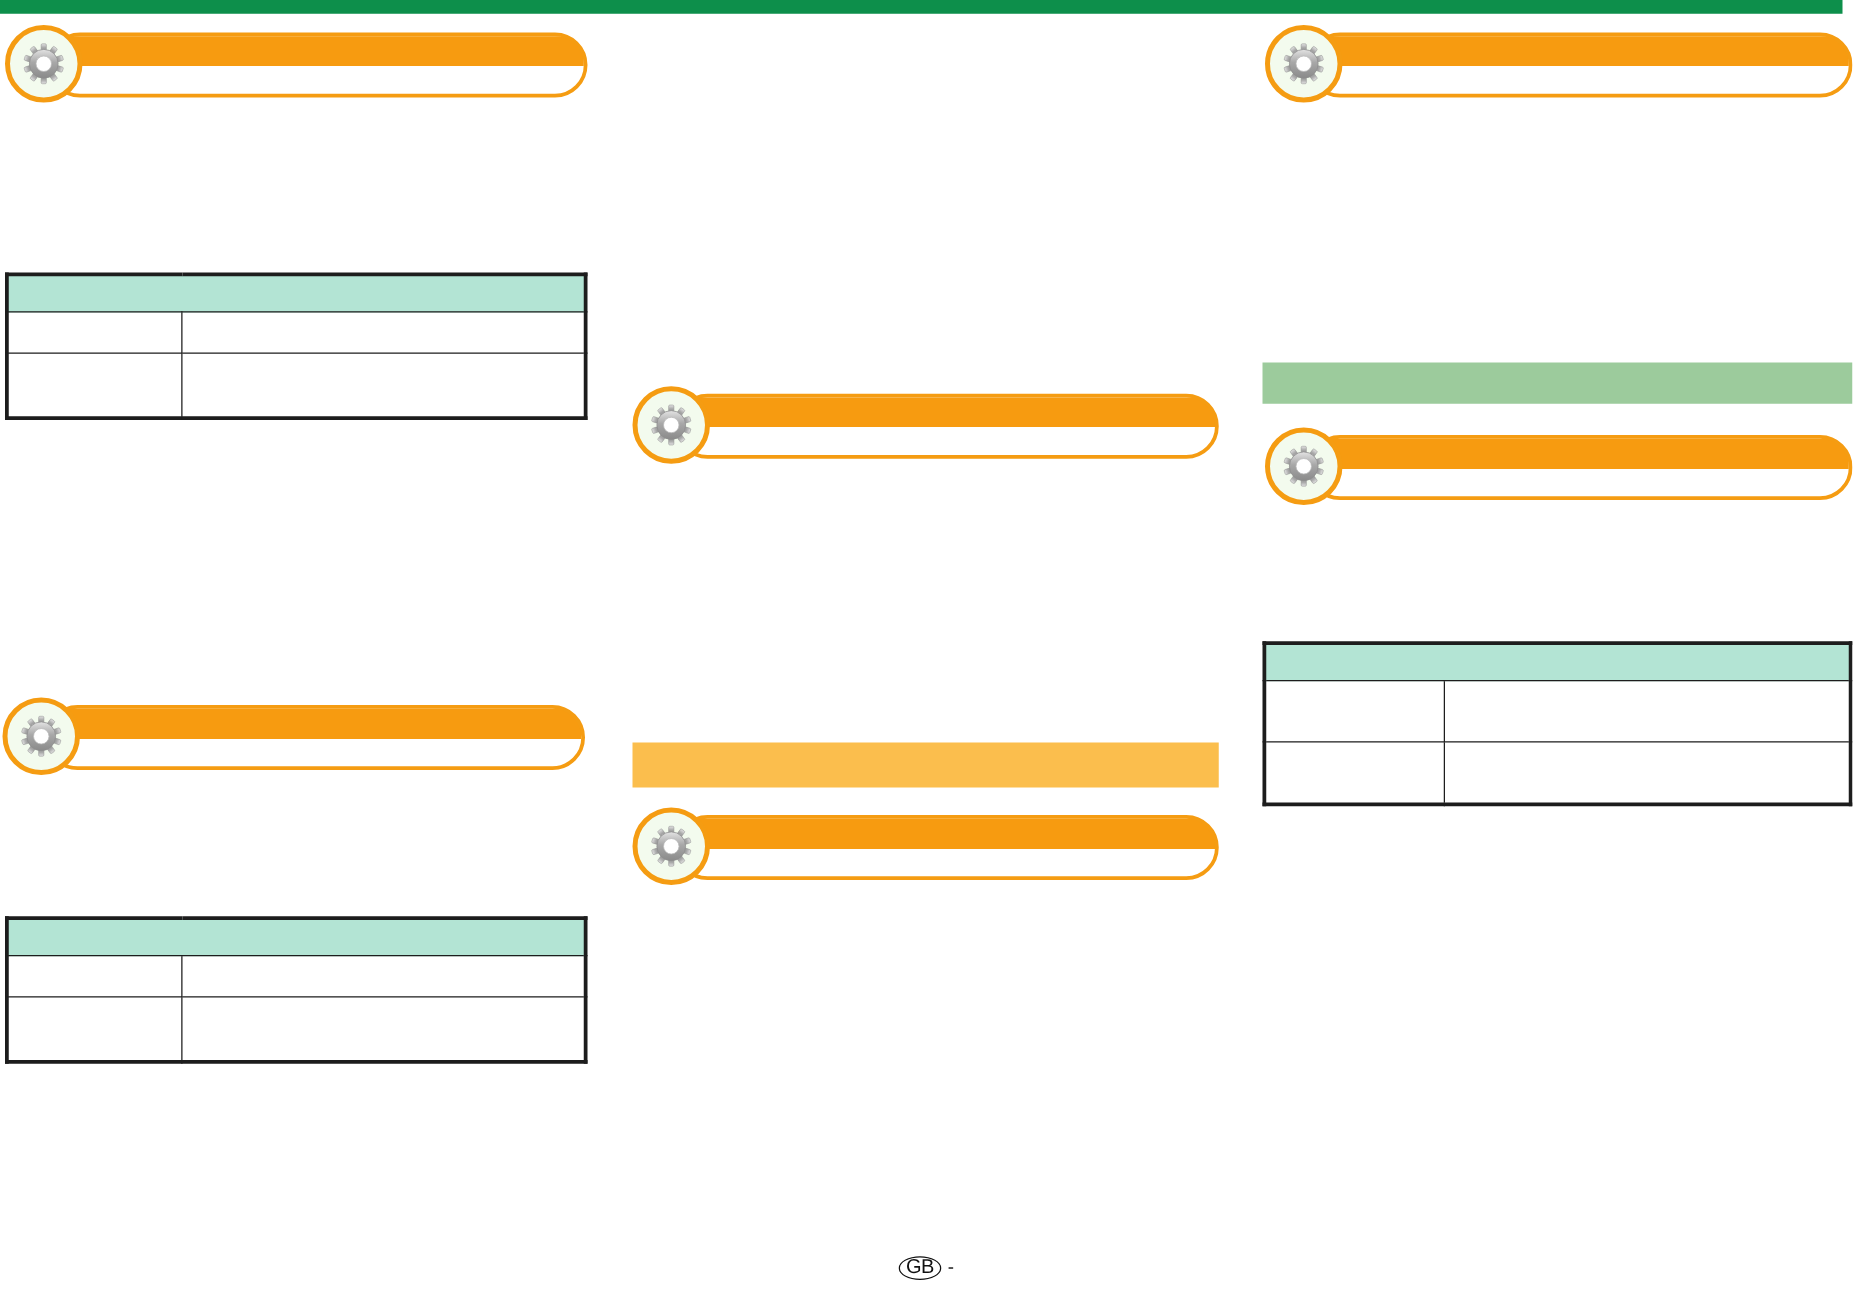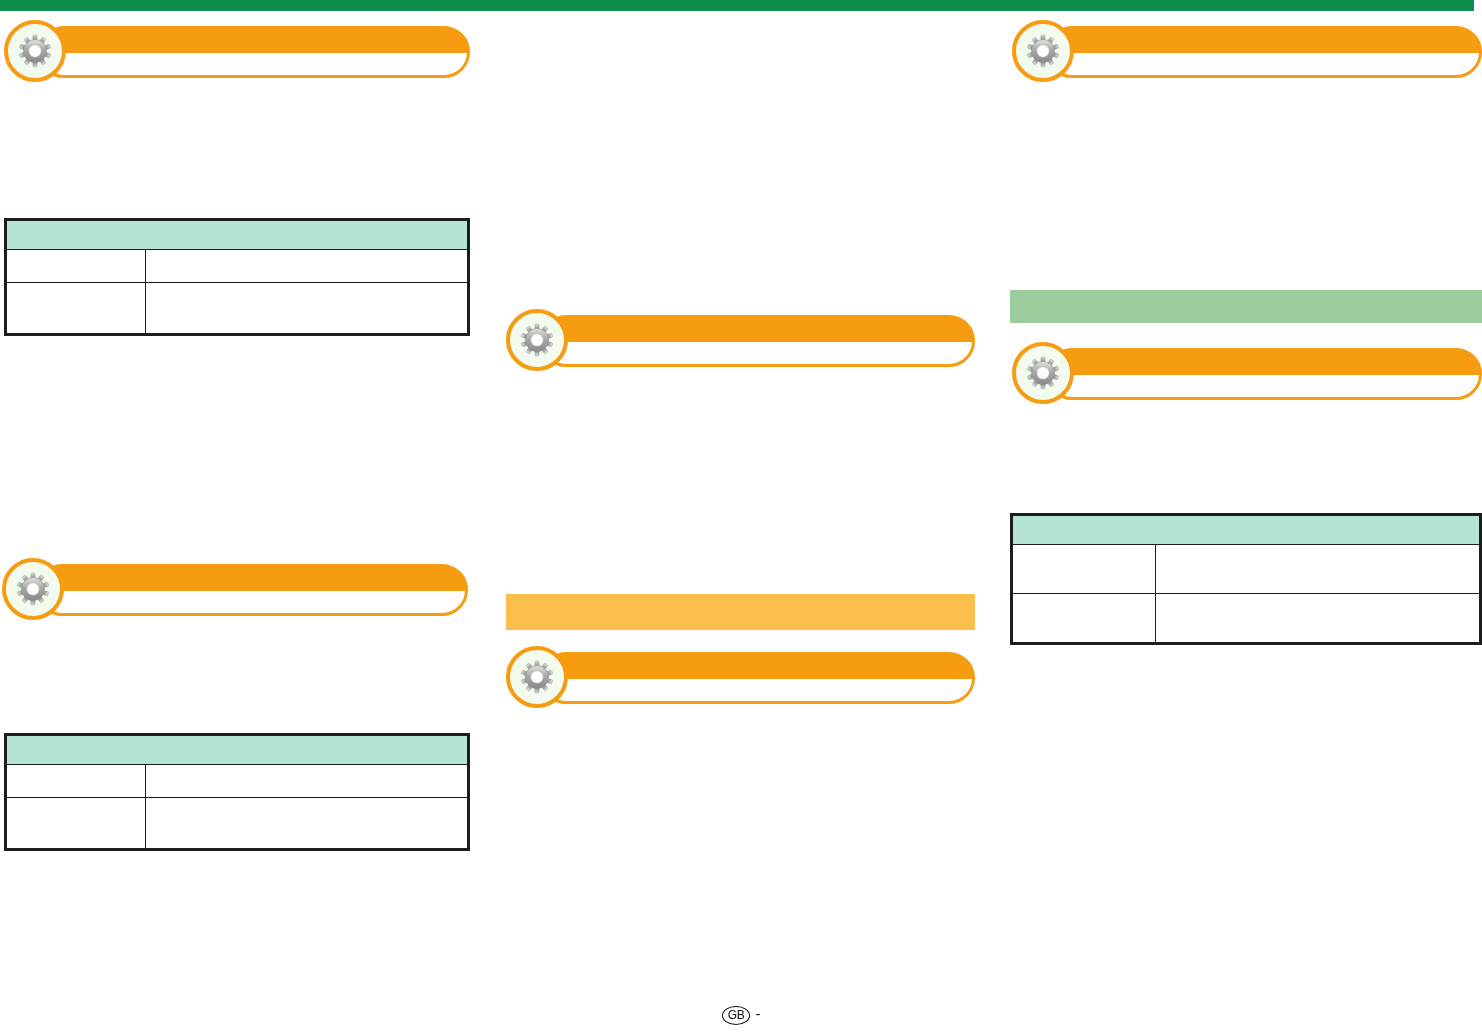--- a/index.html
+++ b/index.html
@@ -140,21 +140,21 @@
     width: 1482px;
     text-align: center;
     font-size: 15px;
     color: #111;
   }
   .gb-mark {
     display: inline-block;
     border: 1.6px solid #111;
     border-radius: 50% / 50%;
     padding: 0px 5px 1px 5px;
-    font-size: 12px;
+    font-size: 16px;
     line-height: 16px;
     font-family: "Liberation Sans", sans-serif;
     letter-spacing: -0.3px;
   }
   .page-num {
     display: inline-block;
     margin-left: 5px;
   }
 </style>
 </head>

